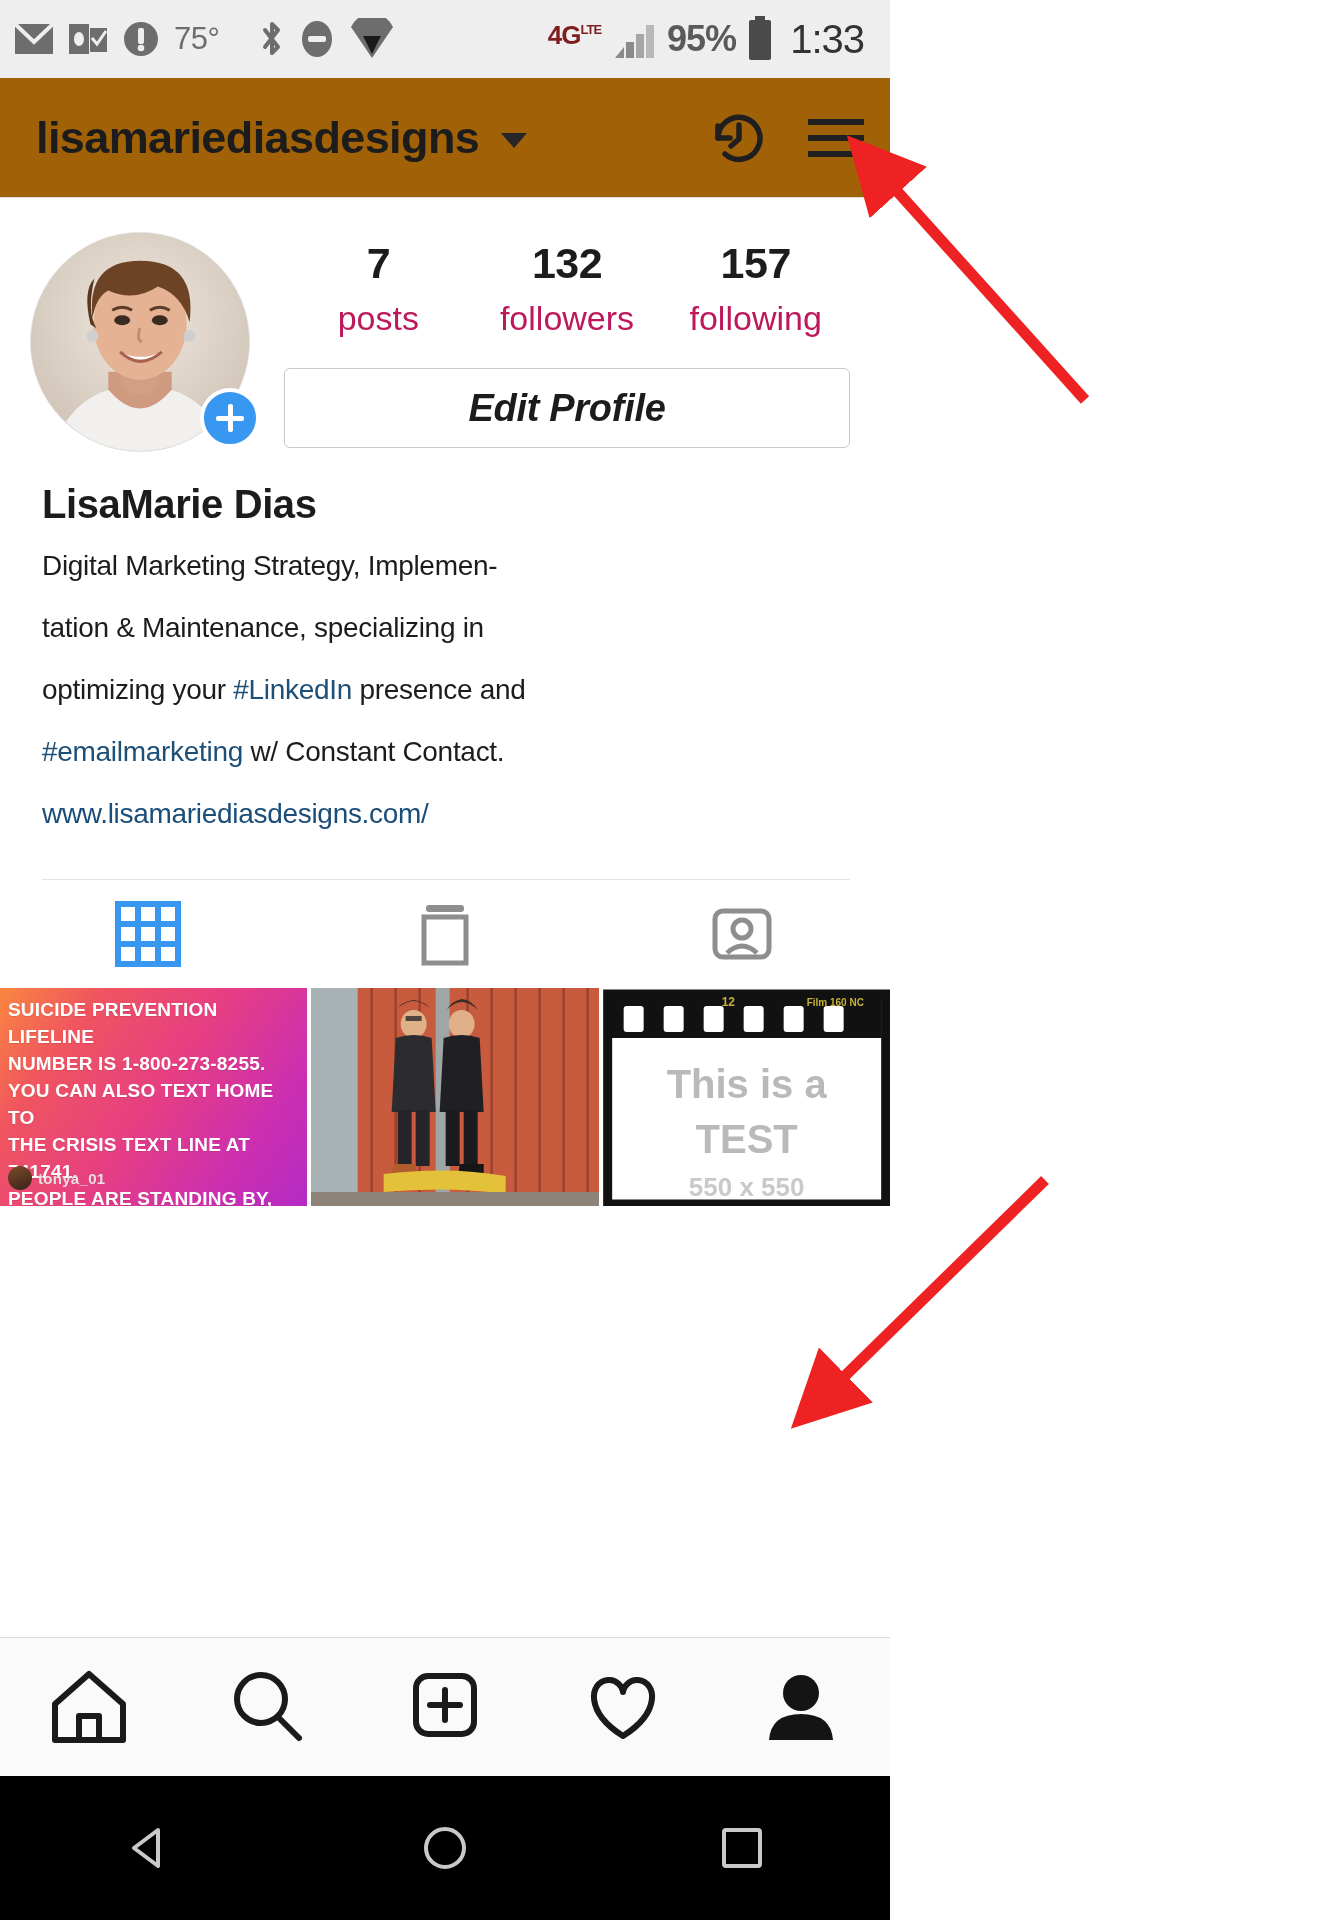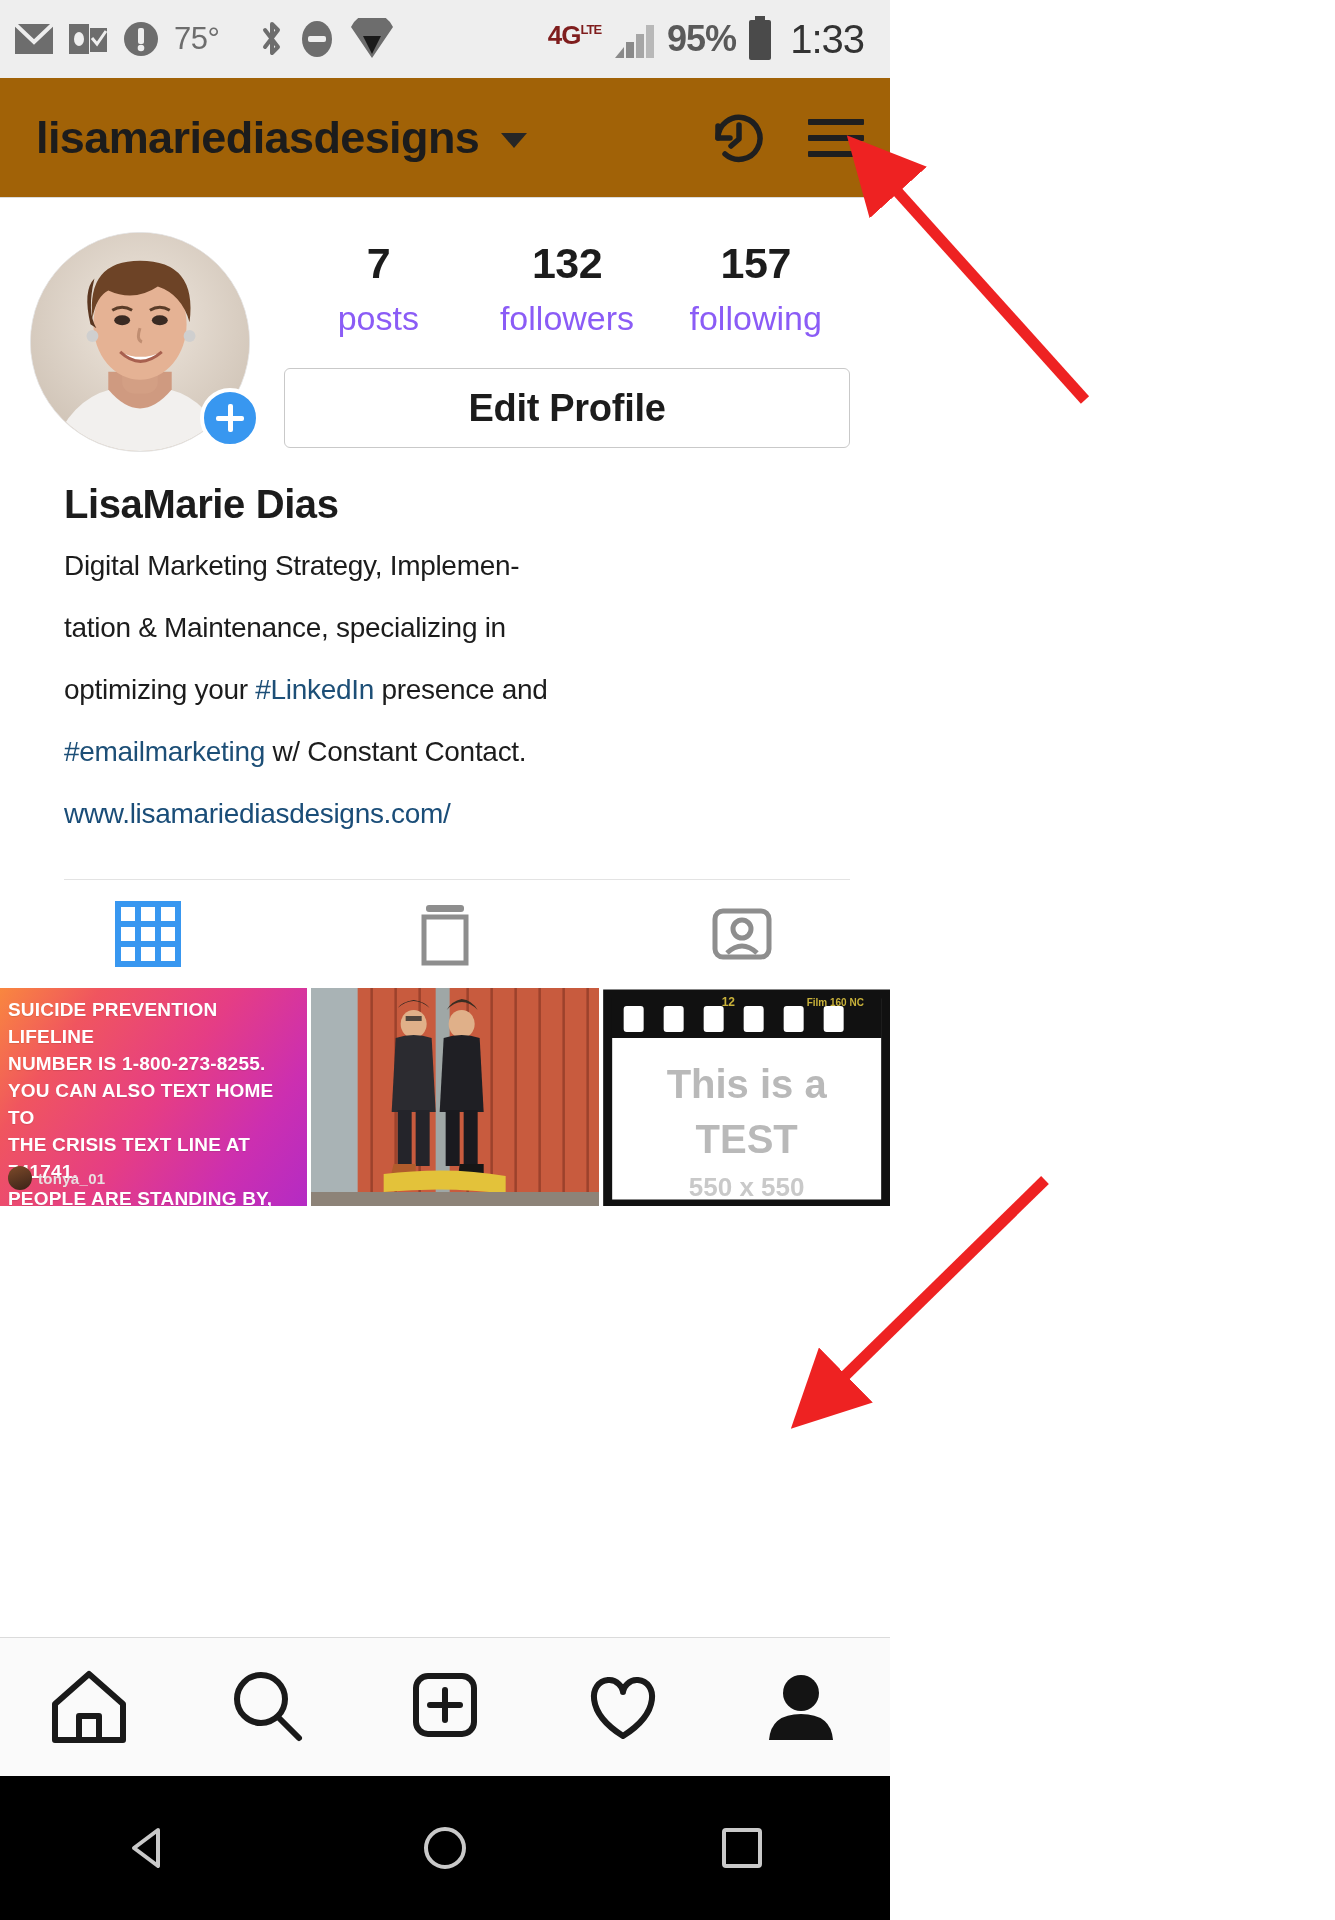--- a/index.html
+++ b/index.html
@@ -142,36 +142,37 @@
     justify-content: space-around;
     align-items: flex-start;
     padding: 0 10px;
   }
   .stat { text-align: center; flex: 1; }
   .stat-num {
     font-size: 43px; font-weight: 700; color: #1c1c1c;
     line-height: 1.0; letter-spacing: -0.5px;
   }
   .stat-label {
-    font-size: 34px; color: #8b5cf6; margin-top: 14px; white-space: nowrap;
+    font-size: 34px; color: #be185d; margin-top: 14px; white-space: nowrap;
   }
   .edit-btn {
     margin: 30px 10px 0 10px;
     height: 78px;
     border: 1px solid #c9c9c9;
     border-radius: 6px;
     background: #ffffff;
     display: flex; align-items: center; justify-content: center;
     font-size: 38px; font-weight: 700; color: #1c1c1c;
     letter-spacing: -0.3px;
+    font-style: italic;
   }
 
   
   .bio {
-    padding: 30px 40px 0 64px;
+    padding: 30px 40px 0 42px;
   }
   .bio-name {
     font-size: 40px; font-weight: 700; color: #1c1c1c;
     letter-spacing: -0.4px; margin-bottom: 8px;
   }
   .bio-text {
     font-size: 28px; line-height: 62px; color: #1c1c1c;
     letter-spacing: -0.3px;
     word-spacing: 0px;
   }

